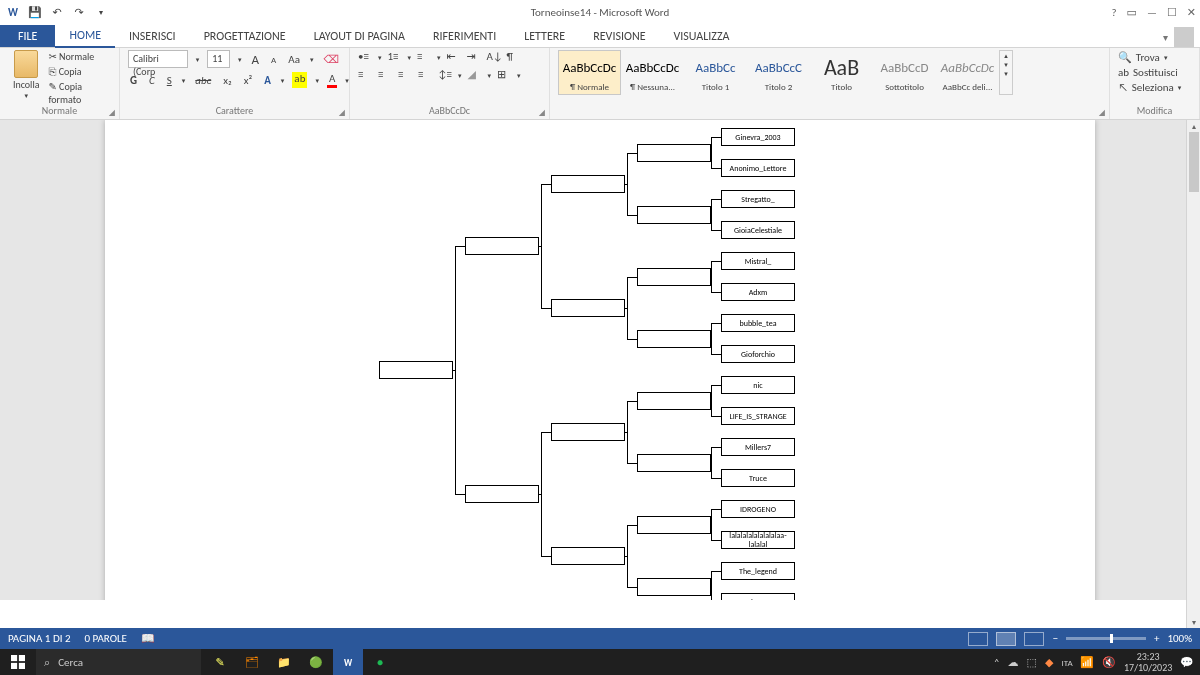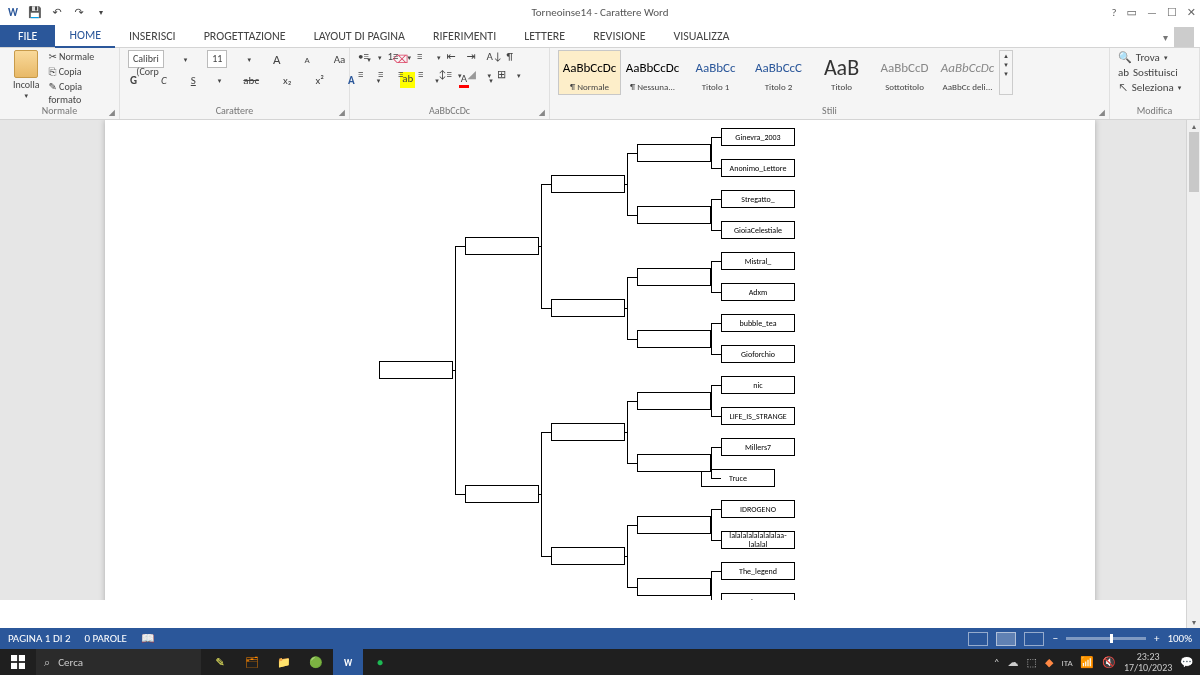--- a/index.html
+++ b/index.html
@@ -21,21 +21,21 @@
 .group .dl { position:absolute; bottom:2px; right:4px; font-size:8px; color:#888; }
 .clip { width:120px; }
 .clip .top { display:flex; }
 .clip .paste { display:flex; flex-direction:column; align-items:center; width:40px; }
 .clip .paste .ic { width:24px; height:28px; background:linear-gradient(#f9d99a,#e8b968); border:1px solid #c89b4a; border-radius:2px; }
 .clip .side { display:flex; flex-direction:column; gap:2px; padding-left:4px; font-size:10px; }
 .clip .side span::before { content:"✂ "; }
 .clip .side span:nth-child(2)::before { content:"⎘ "; }
 .clip .side span:nth-child(3)::before { content:"✎ "; }
 .font { width:230px; }
-.font .row { display:flex; align-items:center; gap:20px; margin-bottom:4px;text-align:right; }
+.font .row { display:flex; align-items:center; gap:8px; margin-bottom:4px; }
 .font .fn { border:1px solid #bbb; background:#fff; padding:1px 4px; width:80px; height:18px; font-size:10px; }
 .font .fs { border:1px solid #bbb; background:#fff; padding:1px 4px; width:28px; height:18px; font-size:10px; }
 .font .btn { padding:0 2px; font-size:11px; }
 .para { width:200px; }
 .para .row { display:flex; gap:6px; margin-bottom:4px; align-items:center; }
 .para .b { width:14px; height:14px; display:inline-block; }
 .styles { flex:1; display:flex; }
 .style-item { width:63px; border:1px solid transparent; text-align:center; padding:2px 1px; font-size:9px; cursor:pointer; }
 .style-item .samp { font-family:Calibri; font-size:13px; height:28px; display:flex; align-items:center; justify-content:center; color:#000; }
 .style-item.sel { border:1px solid #c8c8c8; background:#fdeec9; }
@@ -70,21 +70,21 @@
 <body>
 
 <div class="titlebar">
   <div class="qat">
     <span style="color:#2b579a;font-weight:bold;">W</span>
     <span style="color:#2b579a;">💾</span>
     <span>↶</span>
     <span>↷</span>
     <span style="font-size:8px;">▾</span>
   </div>
-  <div class="title">Torneoinse14 - Carattere Word</div>
+  <div class="title">Torneoinse14 - Microsoft Word</div>
   <div class="winbtns">
     <span>?</span>
     <span>▭</span>
     <span>—</span>
     <span>☐</span>
     <span>✕</span>
   </div>
 </div>
 
 <div class="tabs">
@@ -131,21 +131,21 @@
       <span class="btn" style="font-size:9px;">A</span>
       <span class="btn">Aa</span>
         <span style="font-size:7px;">▾</span>
       <span class="btn" style="color:#d46;">⌫</span>
     </div>
     <div class="row">
       <span class="btn" style="font-weight:bold;">G</span>
       <span class="btn" style="font-style:italic;">C</span>
       <span class="btn" style="text-decoration:underline;">S</span>
         <span style="font-size:7px;">▾</span>
-      <span class="btn" style="text-decoration:line-through;">abc</span>
+      <span class="btn" style="text-decoration:line-through;font-style:italic;">abc</span>
       <span class="btn">x₂</span>
       <span class="btn">x²</span>
       <span class="btn" style="color:#2b579a;font-weight:bold;">A</span>
         <span style="font-size:7px;">▾</span>
       <span class="btn" style="background:#ff0;border-bottom:3px solid #ff0;">ab</span>
         <span style="font-size:7px;">▾</span>
       <span class="btn" style="border-bottom:3px solid red;">A</span>
         <span style="font-size:7px;">▾</span>
     </div>
     <div class="gl">Carattere</div>
@@ -210,21 +210,20 @@
       <div class="style-item">
           <div class="samp" style="font-style:italic;color:#888;">AaBbCcDc</div>
           <div>AaBbCc deli...</div>
         </div>
       <div style="width:14px;display:flex;flex-direction:column;border:1px solid #ccc;">
           <span style="font-size:7px;text-align:center;">▴</span>
           <span style="font-size:7px;text-align:center;">▾</span>
           <span style="font-size:7px;text-align:center;">▾</span>
         </div>
     </div>
-    <div class="gl">Stili</div>
     <div class="dl">◢</div>
   </div>
 
   <div class="group edit">
     <div class="row">
         <span>🔍</span>
         <span>Trova</span> 
         <span style="font-size:7px;">▾</span>
       </div>
     <div class="row">
@@ -247,21 +246,21 @@
         <div class="box" style="left: 356px; top: 31px; width: 74px; height: 18px;">Anonimo_Lettore</div>
         <div class="box" style="left: 356px; top: 62px; width: 74px; height: 18px;">Stregatto_</div>
         <div class="box" style="left: 356px; top: 93px; width: 74px; height: 18px;">GioiaCelestiale</div>
         <div class="box" style="left: 356px; top: 124px; width: 74px; height: 18px;">Mistral_</div>
         <div class="box" style="left: 356px; top: 155px; width: 74px; height: 18px;">Adxm</div>
         <div class="box" style="left: 356px; top: 186px; width: 74px; height: 18px;">bubble_tea</div>
         <div class="box" style="left: 356px; top: 217px; width: 74px; height: 18px;">Gioforchio</div>
         <div class="box" style="left: 356px; top: 248px; width: 74px; height: 18px;">nic</div>
         <div class="box" style="left: 356px; top: 279px; width: 74px; height: 18px;">LIFE_IS_STRANGE</div>
         <div class="box" style="left: 356px; top: 310px; width: 74px; height: 18px;">Millers7</div>
-        <div class="box" style="left: 336px; top: 341px; width: 74px; height: 18px;">Truce</div>
+        <div class="box" style="left: 356px; top: 341px; width: 74px; height: 18px;">Truce</div>
         <div class="box" style="left: 356px; top: 372px; width: 74px; height: 18px;">IDROGENO</div>
         <div class="box" style="left: 356px; top: 403px; width: 74px; height: 18px;">lalalalalalalalalaa-lalalal</div>
         <div class="box" style="left: 356px; top: 434px; width: 74px; height: 18px;">The_legend</div>
         <div class="box" style="left: 356px; top: 465px; width: 74px; height: 18px;">lo32</div>
         <div class="hline" style="left: 346px; top: 9px; width: 10px;"></div>
         <div class="hline" style="left: 346px; top: 40px; width: 10px;"></div>
         <div class="vline" style="left: 346px; top: 9px; height: 31px;"></div>
         <div class="hline" style="left: 346px; top: 24.5px; width: 0px;"></div>
         <div class="box" style="left: 272px; top: 15.5px; width: 74px; height: 18px;"></div>
         <div class="hline" style="left: 346px; top: 71px; width: 10px;"></div>

